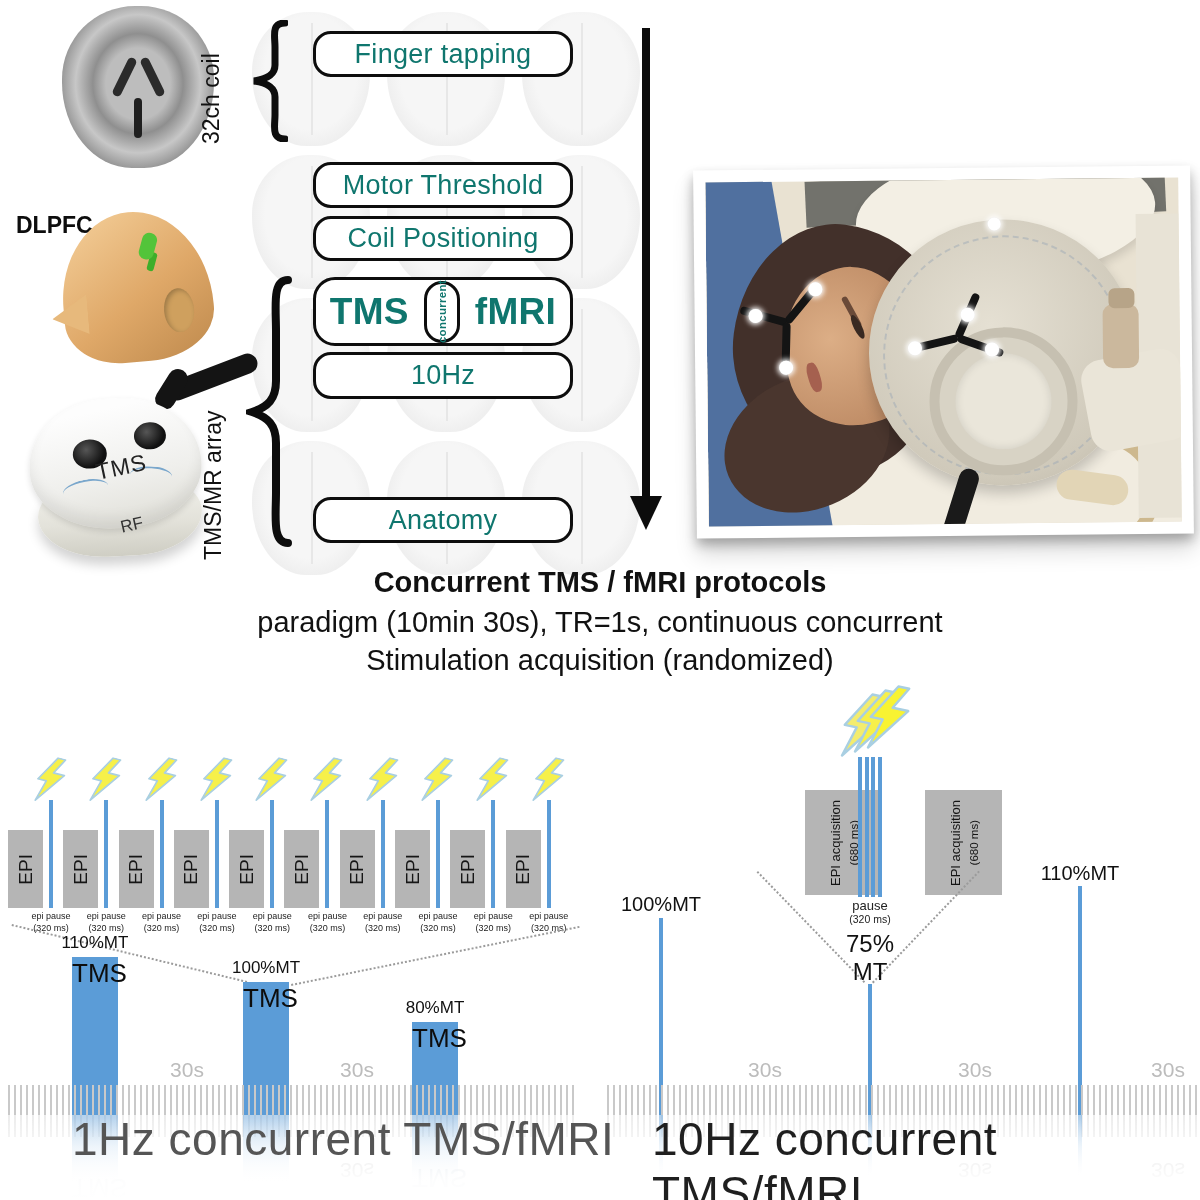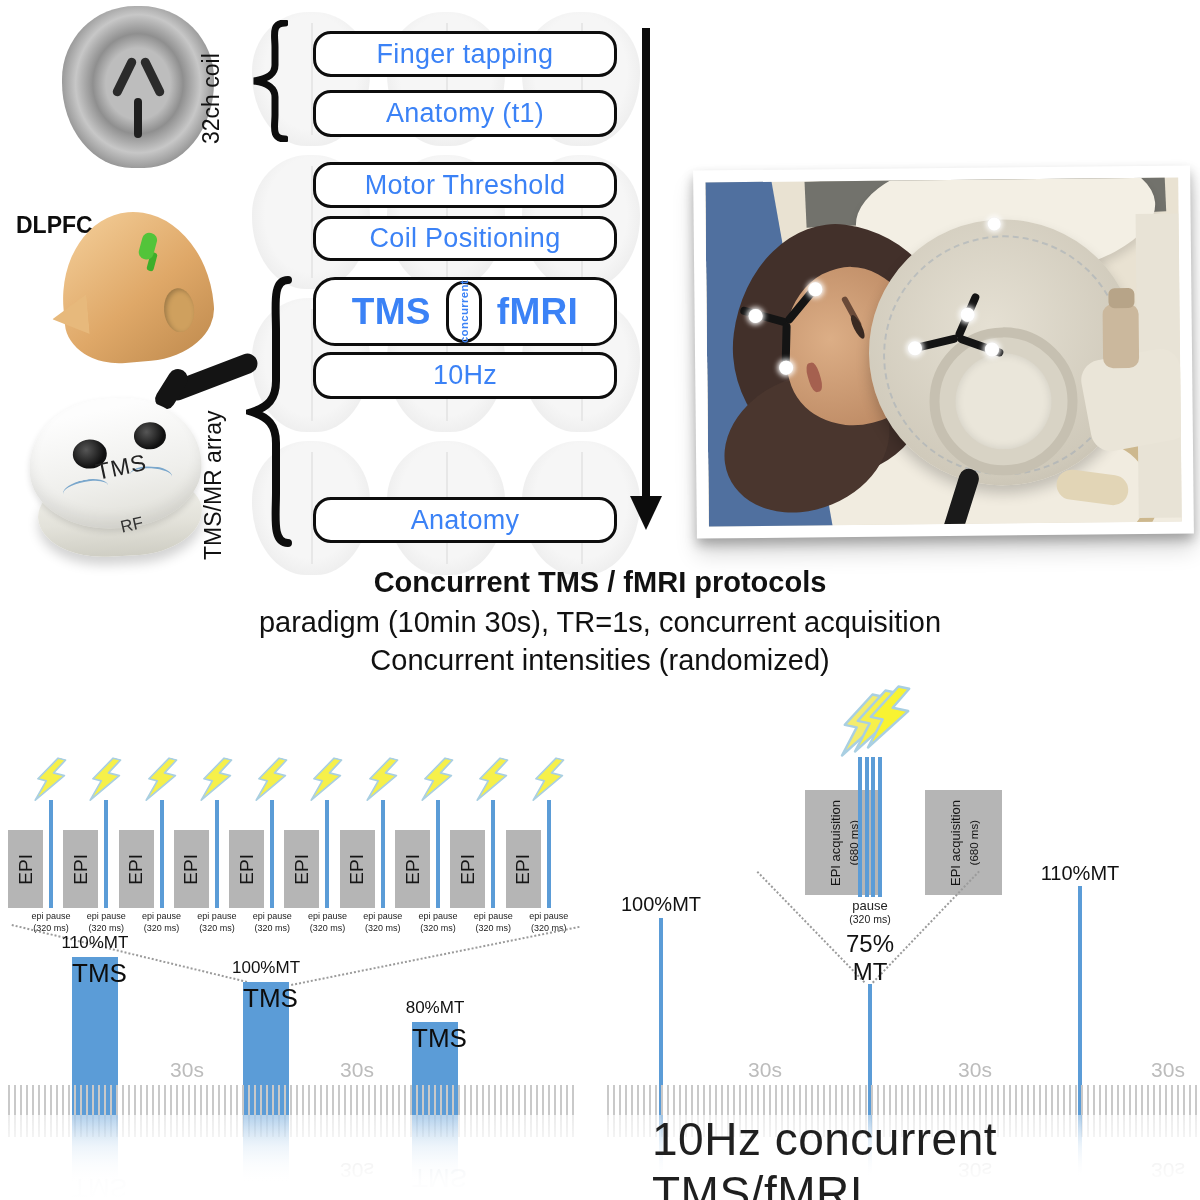--- a/index.html
+++ b/index.html
@@ -6,23 +6,23 @@
   .figure{position:relative;width:1200px;height:1200px;background:#fff;overflow:hidden;
           font-family:"Liberation Sans",sans-serif;color:#161616;}
   .abs{position:absolute;}
   .vt{writing-mode:vertical-rl;transform:rotate(180deg);}
   .ctr{display:flex;align-items:center;justify-content:center;}
   
   .bgbrain{width:118px;height:134px;border-radius:48% 48% 46% 46%/44% 44% 54% 54%;
            background:radial-gradient(ellipse at 50% 45%,#f6f6f6 55%,#ececec 78%,#f2f2f2 100%);}
   .bgbrain:after{content:"";position:absolute;left:50%;top:8%;width:2px;height:84%;background:#e7e7e7;}
   
-  .fbox{left:313px;width:304px;border:3px solid #0d0d0d;background:#fff;border-radius:18px;
+  .fbox{left:313px;width:260px;border:3px solid #0d0d0d;background:#fff;border-radius:18px;
         box-sizing:border-box;display:flex;align-items:center;justify-content:center;
-        font-size:27px;letter-spacing:.3px;color:#3b82f6;z-index:2;}
+        font-size:27px;letter-spacing:.3px;color:#0f766e;z-index:2;}
   .dotted{height:0;border-top:2px dotted #9b9b9b;transform-origin:0 0;}
   .tickcomb{background:repeating-linear-gradient(90deg,#c9c9c9 0 2px,transparent 2px 6px);}
   .tickcomb-soft{background:repeating-linear-gradient(90deg,#dedede 0 2px,transparent 2px 6px);}
   .bar{background:#5b9cd7;z-index:3;}
   .blueline{background:#5b9cd7;z-index:3;}
   .mut{color:#bcbcbc;}
   .epi-unit{position:relative;width:55.3px;flex:none;height:172px;}
   .epi-block{position:absolute;left:0;top:74px;width:35px;height:78px;background:#b5b5b5;
              display:flex;align-items:center;justify-content:center;}
   .epi-line{position:absolute;left:41px;top:44px;width:4px;height:108px;background:#5b9cd7;}
@@ -90,23 +90,20 @@
   <svg class="abs" style="left:248px;top:20px;" width="40" height="122" viewBox="0 0 40 122">
     <path d="M37,3 C23,3 27,16 27,27 L27,45 C27,55 19,59 6,61 C19,63 27,67 27,77 L27,95 C27,106 23,119 37,119" fill="none" stroke="#0d0d0d" stroke-width="7" stroke-linecap="round"></path>
   </svg>
   <svg class="abs" style="left:246px;top:276px;" width="46" height="272" viewBox="0 0 46 272">
     <path d="M42,4 C26,4 30,30 30,55 L30,105 C30,123 22,131 6,136 C22,141 30,149 30,167 L30,216 C30,241 26,267 42,267" fill="none" stroke="#0d0d0d" stroke-width="8" stroke-linecap="round"></path>
   </svg>
 
   <div class="abs fbox" style="top:31px;height:46px;">
       <span>Finger tapping</span>
     </div>
-  <div class="abs fbox" style="top:90px;height:47px;">
-      <span>Anatomy (t1)</span>
-    </div>
   <div class="abs fbox" style="top:216px;height:45px;">
       <span>Coil Positioning</span>
     </div>
   <div class="abs fbox" style="top:162px;height:46px;">
       <span>Motor Threshold</span>
     </div>
 
   <div class="abs fbox" style="top:277px;height:69px;border-radius:22px;">
     <span style="font-weight:bold;font-size:37px;">TMS</span>
     <span class="ctr" style="width:36px;height:62px;border:3px solid #0d0d0d;border-radius:18px;margin:0 15px;box-sizing:border-box;background:#fff;">
@@ -167,22 +164,22 @@
       <div class="abs" style="left:348px;top:294px;width:72px;height:30px;background:#e2d5b6;border-radius:15px;transform:rotate(8deg);"></div>
       <div class="abs" style="left:430px;top:36px;width:43px;height:304px;background:#e8e3d6;"></div>
       <div class="abs" style="left:378px;top:176px;width:100px;height:92px;background:#eae5d8;border-radius:20px;transform:rotate(-10deg);"></div>
       <div class="abs" style="left:396px;top:126px;width:36px;height:64px;background:#cbb89d;border-radius:10px;"></div>
       <div class="abs" style="left:402px;top:110px;width:26px;height:20px;background:#b7a488;border-radius:6px;"></div>
       <div class="balltrk" style="left:282px;top:38px;width:13px;height:13px;"></div>
     </div>
   </div>
 
   <div class="abs" style="left:0;top:566px;width:1200px;text-align:center;font-size:29px;font-weight:bold;color:#111;">Concurrent TMS / fMRI protocols</div>
-  <div class="abs" style="left:0;top:606px;width:1200px;text-align:center;font-size:29px;color:#111;">paradigm (10min 30s), TR=1s, concurrent acquisition</div>
-  <div class="abs" style="left:0;top:644px;width:1200px;text-align:center;font-size:29px;color:#111;">Concurrent intensities (randomized)</div>
+  <div class="abs" style="left:0;top:606px;width:1200px;text-align:center;font-size:29px;color:#111;">paradigm (10min 30s), TR=1s, continuous concurrent</div>
+  <div class="abs" style="left:0;top:644px;width:1200px;text-align:center;font-size:29px;color:#111;">Stimulation acquisition (randomized)</div>
 
   <div class="abs" style="left:8px;top:756px;width:554px;height:172px;display:flex;">
     <div class="epi-unit">
       <svg class="epi-bolt" width="32" height="48" viewBox="0 0 36 56">
         <path d="M21,1 L4,30 L14,30 L7,55 L33,19 L20,19 L30,1 Z" fill="#f6f04a" stroke="#a9cfe2" stroke-width="2" stroke-linejoin="round"></path>
       </svg>
       <div class="epi-line"></div>
       <div class="epi-block">
         <span class="vt" style="font-size:19px;color:#161616;">EPI</span>
       </div>
@@ -387,15 +384,16 @@
   <div class="abs tickcomb-soft" style="left:607px;top:1115px;width:592px;height:22px;opacity:.55;z-index:1;"></div>
   <div class="abs" style="left:659px;top:1115px;width:4px;height:60px;background:linear-gradient(180deg,rgba(91,156,215,.5),rgba(91,156,215,0));z-index:1;"></div>
   <div class="abs" style="left:868px;top:1115px;width:4px;height:60px;background:linear-gradient(180deg,rgba(91,156,215,.5),rgba(91,156,215,0));z-index:1;"></div>
   <div class="abs" style="left:1078px;top:1115px;width:4px;height:60px;background:linear-gradient(180deg,rgba(91,156,215,.5),rgba(91,156,215,0));z-index:1;"></div>
   <div class="abs" style="left:940px;top:1158px;width:70px;text-align:center;font-size:21px;color:rgba(185,185,185,.6);transform:scaleY(-1);z-index:1;">30s</div>
   <div class="abs" style="left:1133px;top:1158px;width:70px;text-align:center;font-size:21px;color:rgba(185,185,185,.6);transform:scaleY(-1);z-index:1;">30s</div>
 
   <div class="abs" style="left:0;top:1118px;width:1200px;height:82px;z-index:5;pointer-events:none;
               background:linear-gradient(180deg,rgba(255,255,255,0) 0%,rgba(255,255,255,.55) 35%,rgba(255,255,255,.92) 75%,#fff 100%);"></div>
 
+  <div class="abs" style="left:72px;top:1112px;font-size:46px;color:#555;letter-spacing:.5px;z-index:6;">1Hz concurrent TMS/fMRI</div>
   <div class="abs" style="left:652px;top:1112px;font-size:46px;color:#1f1f1f;letter-spacing:.5px;z-index:6;">10Hz concurrent TMS/fMRI</div>
 
 </div>
 
 </body></html>

